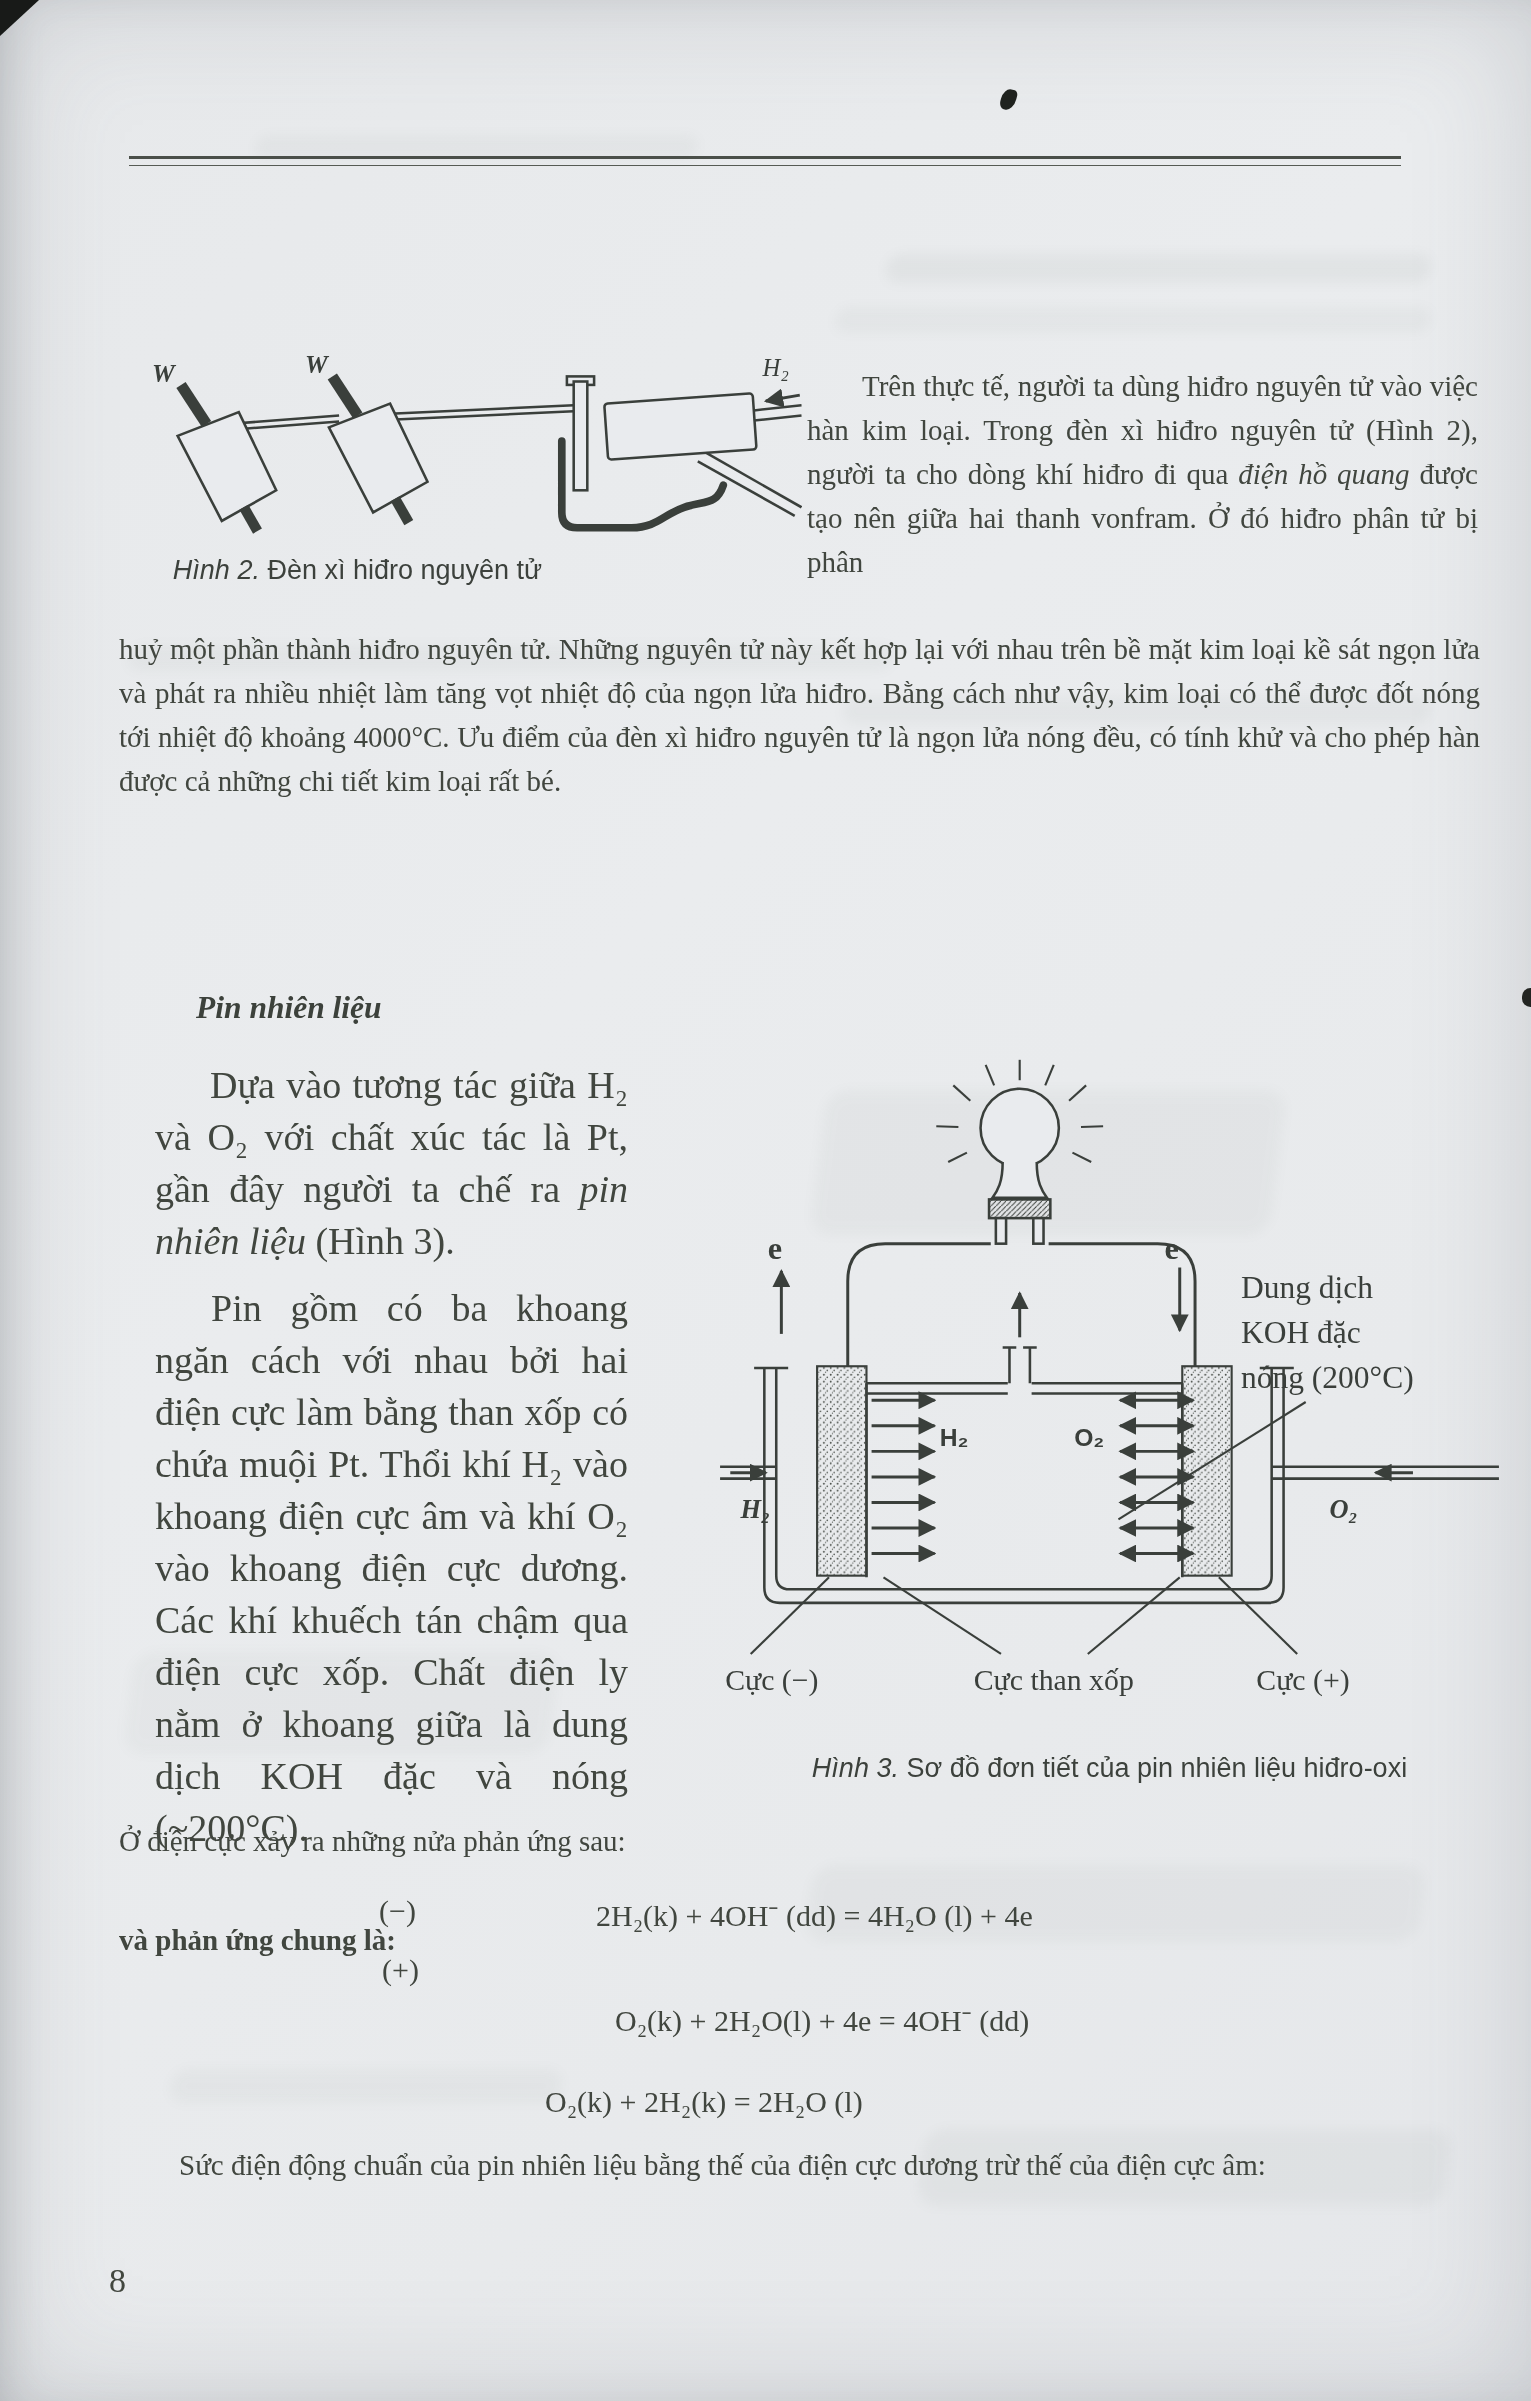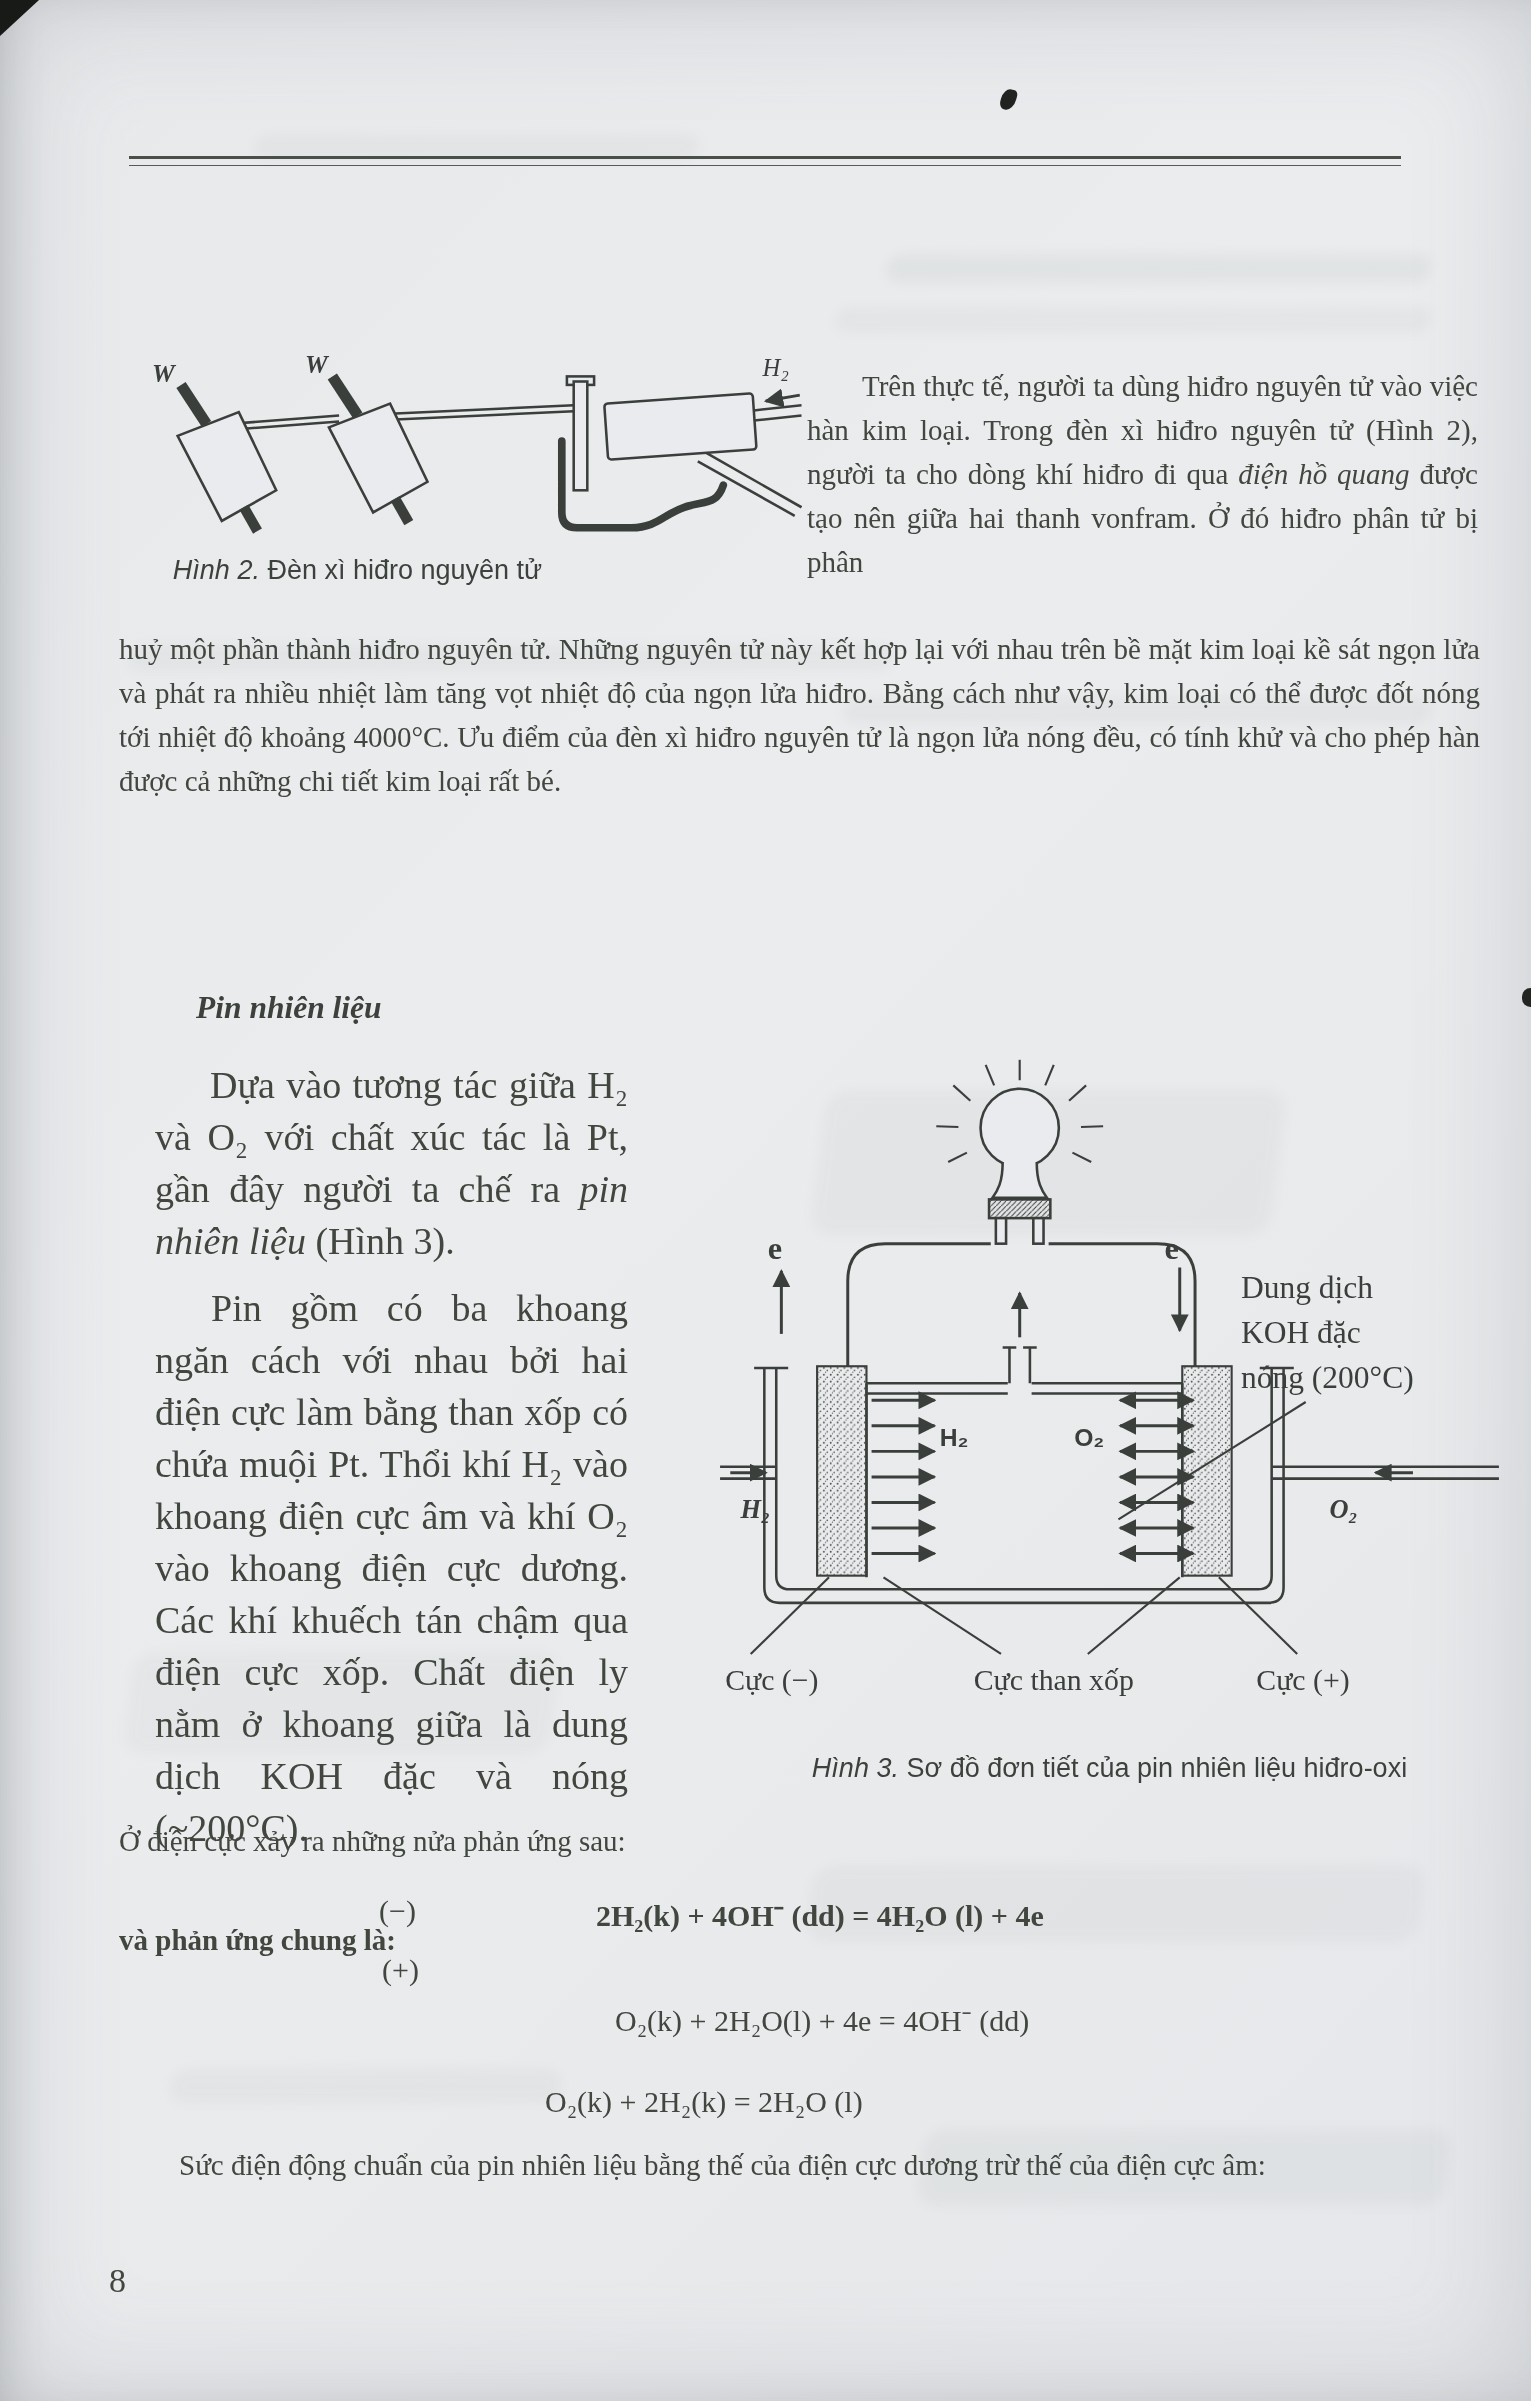--- a/index.html
+++ b/index.html
@@ -212,21 +212,21 @@
     </svg>
     <div class="abs caption" style="left:0;top:700px;width:779px;">
       <span class="it">Hình 3.</span><span> Sơ đồ đơn tiết của pin nhiên liệu hiđro-oxi</span>
     </div>
   </div>
 
   <div class="abs para" style="left:119px;top:1819px;width:1361px;">Ở điện cực xảy ra những nửa phản ứng sau:</div>
 
   <div class="abs" style="left:0;top:1894px;width:1532px;height:51px;">
     <span class="abs eq" style="left:379px;">(−)</span>
-    <span class="abs eq" style="left:596px;font-weight:bold;">2H₂(k) + 4OH⁻ (dd) = 4H₂O (l) + 4e</span>
+    <span class="abs eq" style="left:596px;">2H₂(k) + 4OH⁻ (dd) = 4H₂O (l) + 4e</span>
   </div>
   <div class="abs" style="left:0;top:1953px;width:1532px;height:51px;">
     <span class="abs eq" style="left:382px;">(+)</span>
     <span class="abs eq" style="left:615px;margin-top:46px;">O₂(k) + 2H₂O(l) + 4e = 4OH⁻ (dd)</span>
   </div>
 
   <div class="abs para" style="left:119px;top:1918px;width:1361px;font-weight:bold;">và phản ứng chung là:</div>
   <div class="abs eq" style="left:545px;top:2085px;">O₂(k) + 2H₂(k) = 2H₂O (l)</div>
 
   <div class="abs para" style="left:119px;top:2141px;width:1361px;text-indent:60px;line-height:48px;">Sức điện động chuẩn của pin nhiên liệu bằng thế của điện cực dương trừ thế của điện cực âm:</div>

